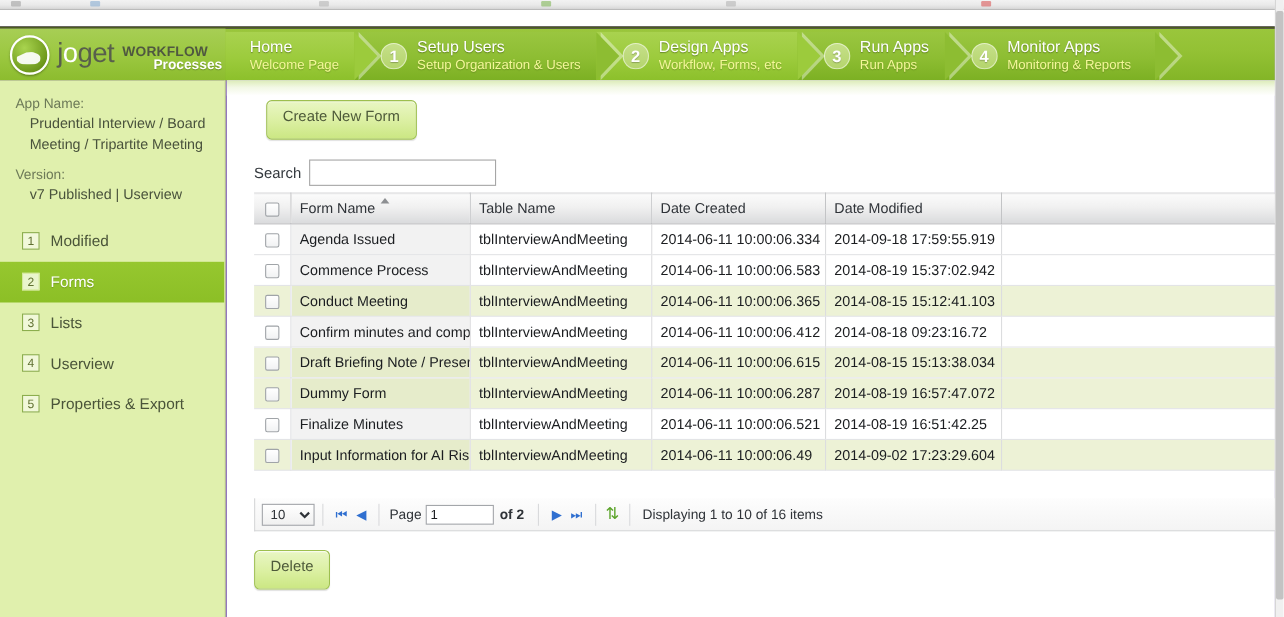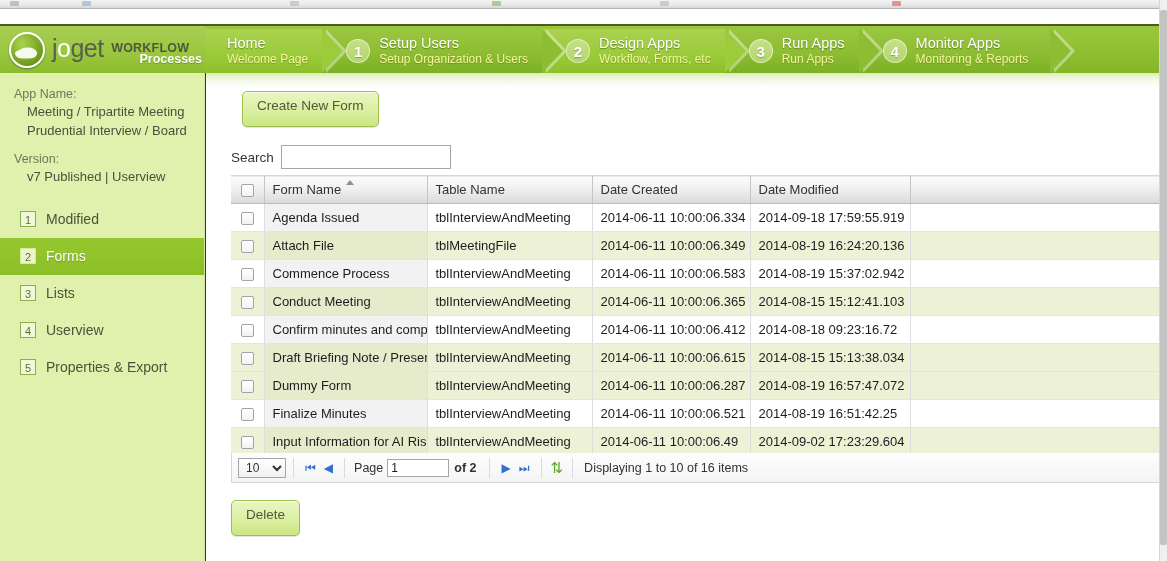--- a/index.html
+++ b/index.html
@@ -520,22 +520,22 @@
           <div class="nav-desc">Monitoring &amp; Reports</div>
         </div>
       </div>
 
     </div>
   </div>
 
   <div class="sidebar">
     <div class="app-info">
       <div class="lbl">App Name:</div>
+      <div class="val">Prudential Interview / Board</div>
       <div class="val">Meeting / Tripartite Meeting</div>
-      <div class="val">Prudential Interview / Board</div>
       <div class="spacer"></div>
       <div class="lbl">Version:</div>
       <div class="val ver-val">v7 Published | Userview</div>
     </div>
 
     <div class="side-menu">
       <div class="side-item">
         <span class="side-num">1</span>
         <span>Modified</span>
       </div>
@@ -596,28 +596,20 @@
 
           <tr class="row-even">
             <td class="cb-col"><span class="cbx"></span></td>
             <td class="sorted">Agenda Issued</td>
             <td>tblInterviewAndMeeting</td>
             <td>2014-06-11 10:00:06.334</td>
             <td>2014-09-18 17:59:55.919</td>
             <td class="empty-col"></td>
           </tr>
 
-          <tr class="row-odd">
-            <td class="cb-col"><span class="cbx"></span></td>
-            <td class="sorted">Attach File</td>
-            <td>tblMeetingFile</td>
-            <td>2014-06-11 10:00:06.349</td>
-            <td>2014-08-19 16:24:20.136</td>
-            <td class="empty-col"></td>
-          </tr>
 
           <tr class="row-even">
             <td class="cb-col"><span class="cbx"></span></td>
             <td class="sorted">Commence Process</td>
             <td>tblInterviewAndMeeting</td>
             <td>2014-06-11 10:00:06.583</td>
             <td>2014-08-19 15:37:02.942</td>
             <td class="empty-col"></td>
           </tr>
 

